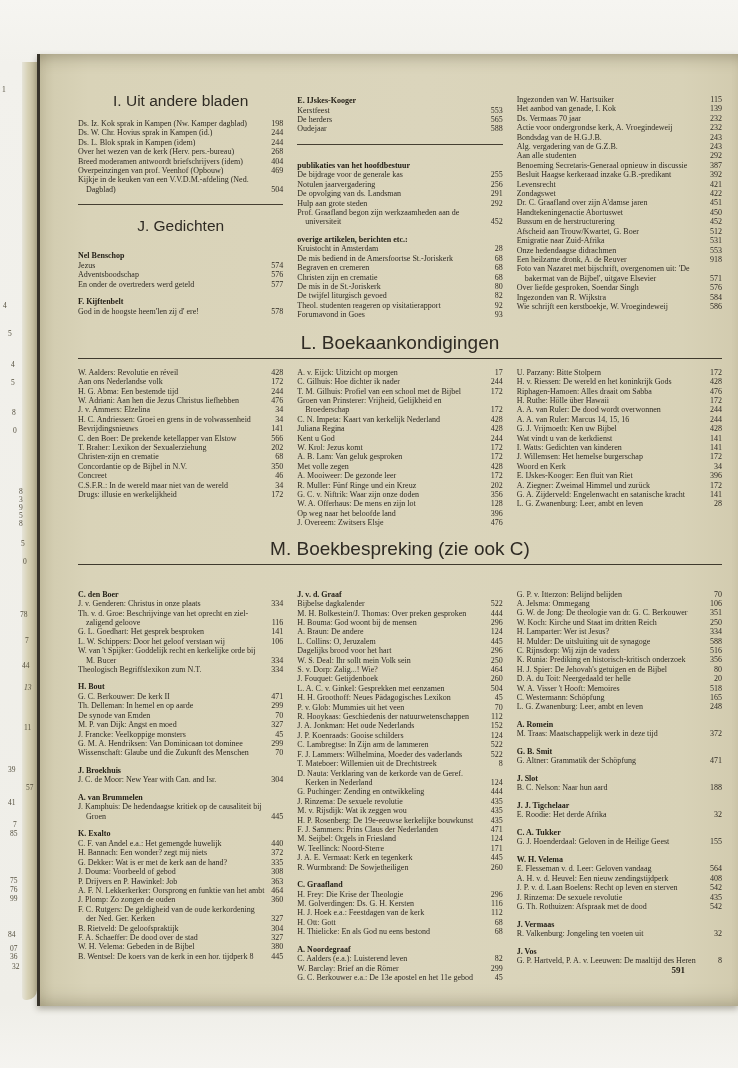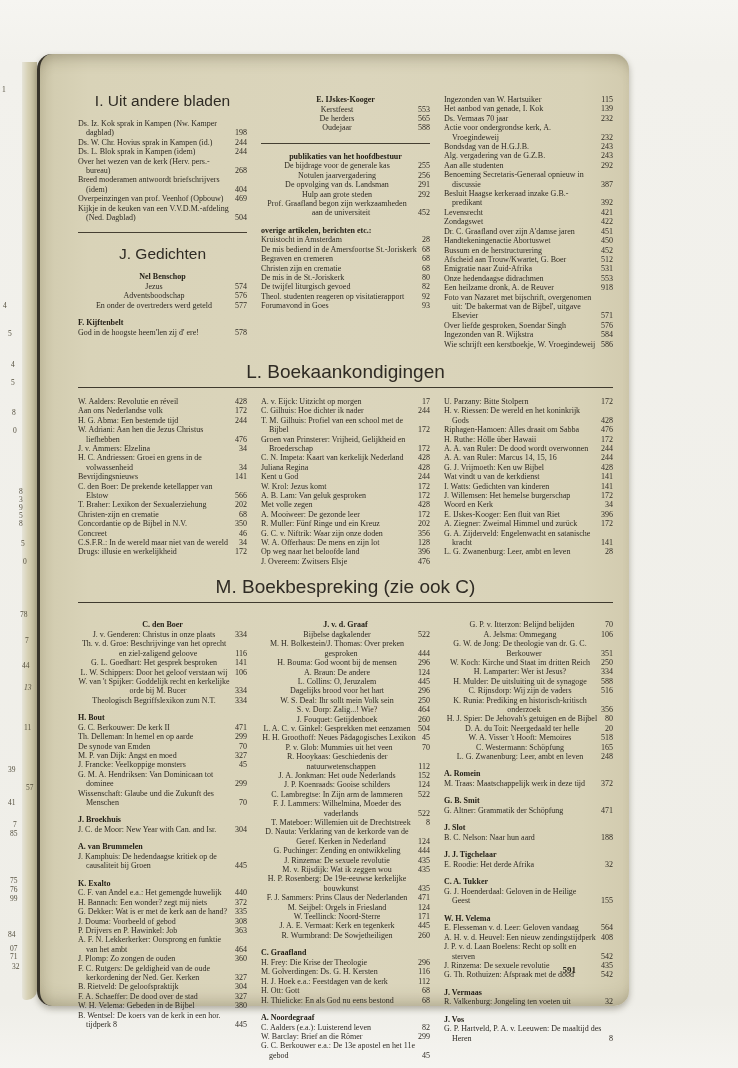--- a/index.html
+++ b/index.html
@@ -5,37 +5,37 @@
   html,body{margin:0;padding:0;background:#f4f3ee;}
   .scan{position:relative;width:738px;height:1068px;overflow:hidden;
         background:linear-gradient(180deg,#f6f5f1 0,#f2f1ec 6%,#efeee8 94%,#f5f4f0 100%);
         font-family:"Liberation Serif","DejaVu Serif",serif;}
   
   .underpage{position:absolute;left:22px;top:62px;width:15px;height:938px;
         background:linear-gradient(90deg,#e6e4d8 0,#d6d0b4 40%,#bdb698 100%);
         border-radius:0 0 10px 4px;}
   .margin-strip{position:absolute;left:0;top:0;width:40px;height:1068px;}
   .mn{position:absolute;font-size:7.5px;color:#55503f;line-height:8px;}
-  .page{position:absolute;left:37px;top:54px;width:592px;height:952px;
+  .page{position:absolute;left:37px;top:54px;width:701px;height:952px;
         background:linear-gradient(90deg,#c6bfa2 0,#d3cdb1 14px,#d9d3b8 48px,#dbd5bc 55%,#d8d2b7 92%,#d2cbaf 100%);
         border-left:3px solid #37332a;
         box-shadow:inset 0 14px 16px -12px rgba(90,82,56,.45), inset 0 -16px 18px -14px rgba(90,82,56,.4), 0 3px 6px rgba(60,55,35,.35);
-        box-sizing:border-box;padding:26px 16px 0 38px;border-radius:15px;}
+        box-sizing:border-box;padding:26px 16px 0 38px;}
   .band{display:flex;gap:14px;}
   .band1{margin-bottom:12px;}
   .col{flex:1 1 0;min-width:0;}
   h1,h2{font-family:"Liberation Sans","DejaVu Sans",sans-serif;color:#2f2b24;
         text-align:center;font-weight:normal;}
   h2{font-size:15.5px;margin:12px 0 9px;}
   h1.bighead{font-size:19px;margin:10px 0 4px;}
   .entry{display:flex;align-items:flex-end;font-size:8px;line-height:9.4px;color:#2e2a23;}
   .entry .t{flex:1 1 auto;padding-left:8px;text-indent:-8px;}
   .entry .n{margin-left:5px;white-space:nowrap;}
   .group{margin-top:8px;}
-  .group:first-child{margin-top:8px;text-align:center;}
+  .group:first-child{margin-top:16px;}
   .ghead{font-size:8px;line-height:9.6px;font-weight:bold;color:#262219;}
   .rule{border:0;border-top:1.4px solid #453f32;margin:10px 0 4px;}
   .fullrule{border:0;border-top:1.6px solid #3f3a2e;margin:3px 0 9px;}
   .top-offset{margin-top:15px;}
   .pagenum{position:absolute;right:53px;bottom:31px;font-size:9px;font-weight:bold;color:#262219;}
 </style>
 </head>
 <body>
 
 <div class="scan">
@@ -63,21 +63,21 @@
       <span class="mn" style="left: 26px; top: 784px;">57</span>
       <span class="mn" style="left: 8px; top: 766px;">39</span>
       <span class="mn" style="left: 8px; top: 799px;">41</span>
       <span class="mn" style="left: 13px; top: 821px;">7</span>
       <span class="mn" style="left: 10px; top: 830px;">85</span>
       <span class="mn" style="left: 10px; top: 877px;">75</span>
       <span class="mn" style="left: 10px; top: 886px;">76</span>
       <span class="mn" style="left: 10px; top: 895px;">99</span>
       <span class="mn" style="left: 8px; top: 931px;">84</span>
       <span class="mn" style="left: 10px; top: 945px;">07</span>
-      <span class="mn" style="left: 10px; top: 953px;">71</span>
+      <span class="mn" style="left: 10px; top: 953px;">36</span>
       <span class="mn" style="left: 12px; top: 963px;">32</span>
     </div>
 
   <div class="page">
 
     <div class="band band1">
       <div class="col">
         <h2>I. Uit andere bladen</h2>
         <div class="entries">
             <div class="entry">
@@ -878,21 +878,21 @@
             <div class="ghead">W. H. Velema</div>
             <div class="entry">
               <span class="t">E. Flesseman v. d. Leer: Geloven vandaag</span>
               <span class="n">564</span>
             </div>
             <div class="entry">
               <span class="t">A. H. v. d. Heuvel: Een nieuw zendingstijdperk</span>
               <span class="n">408</span>
             </div>
             <div class="entry">
-              <span class="t">J. P. v. d. Laan Boelens: Recht op sollt en sterven</span>
+              <span class="t">J. P. v. d. Laan Boelens: Recht op leven en sterven</span>
               <span class="n">542</span>
             </div>
             <div class="entry">
               <span class="t">J. Rinzema: De sexuele revolutie</span>
               <span class="n">435</span>
             </div>
             <div class="entry">
               <span class="t">G. Th. Rothuizen: Afspraak met de dood</span>
               <span class="n">542</span>
             </div>

